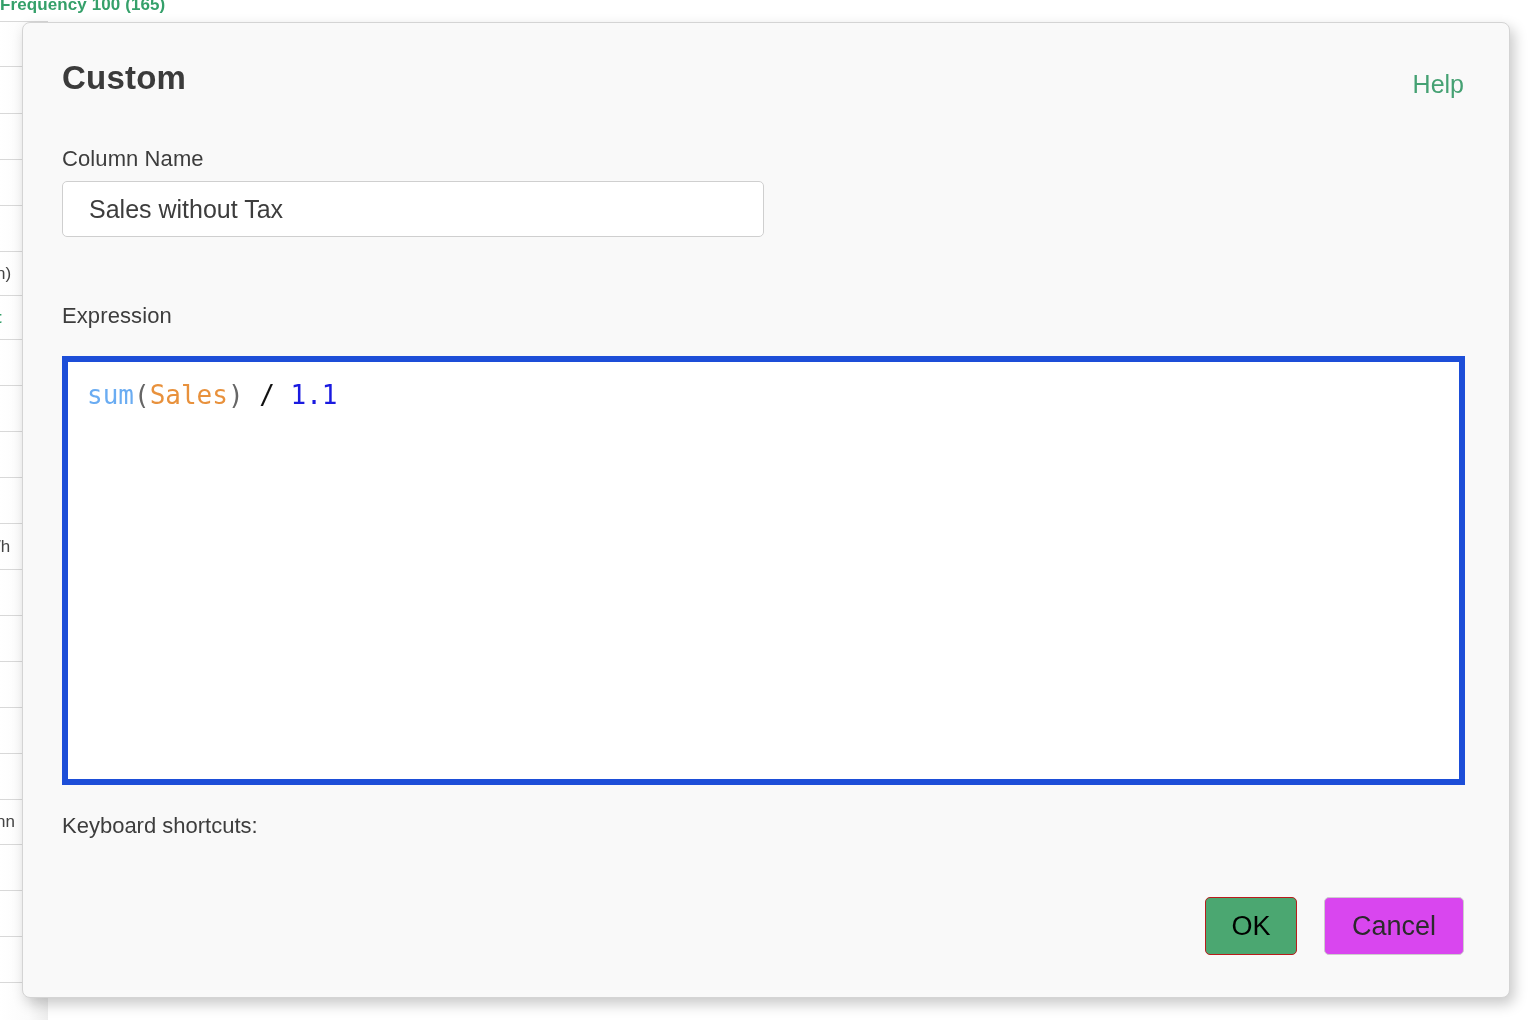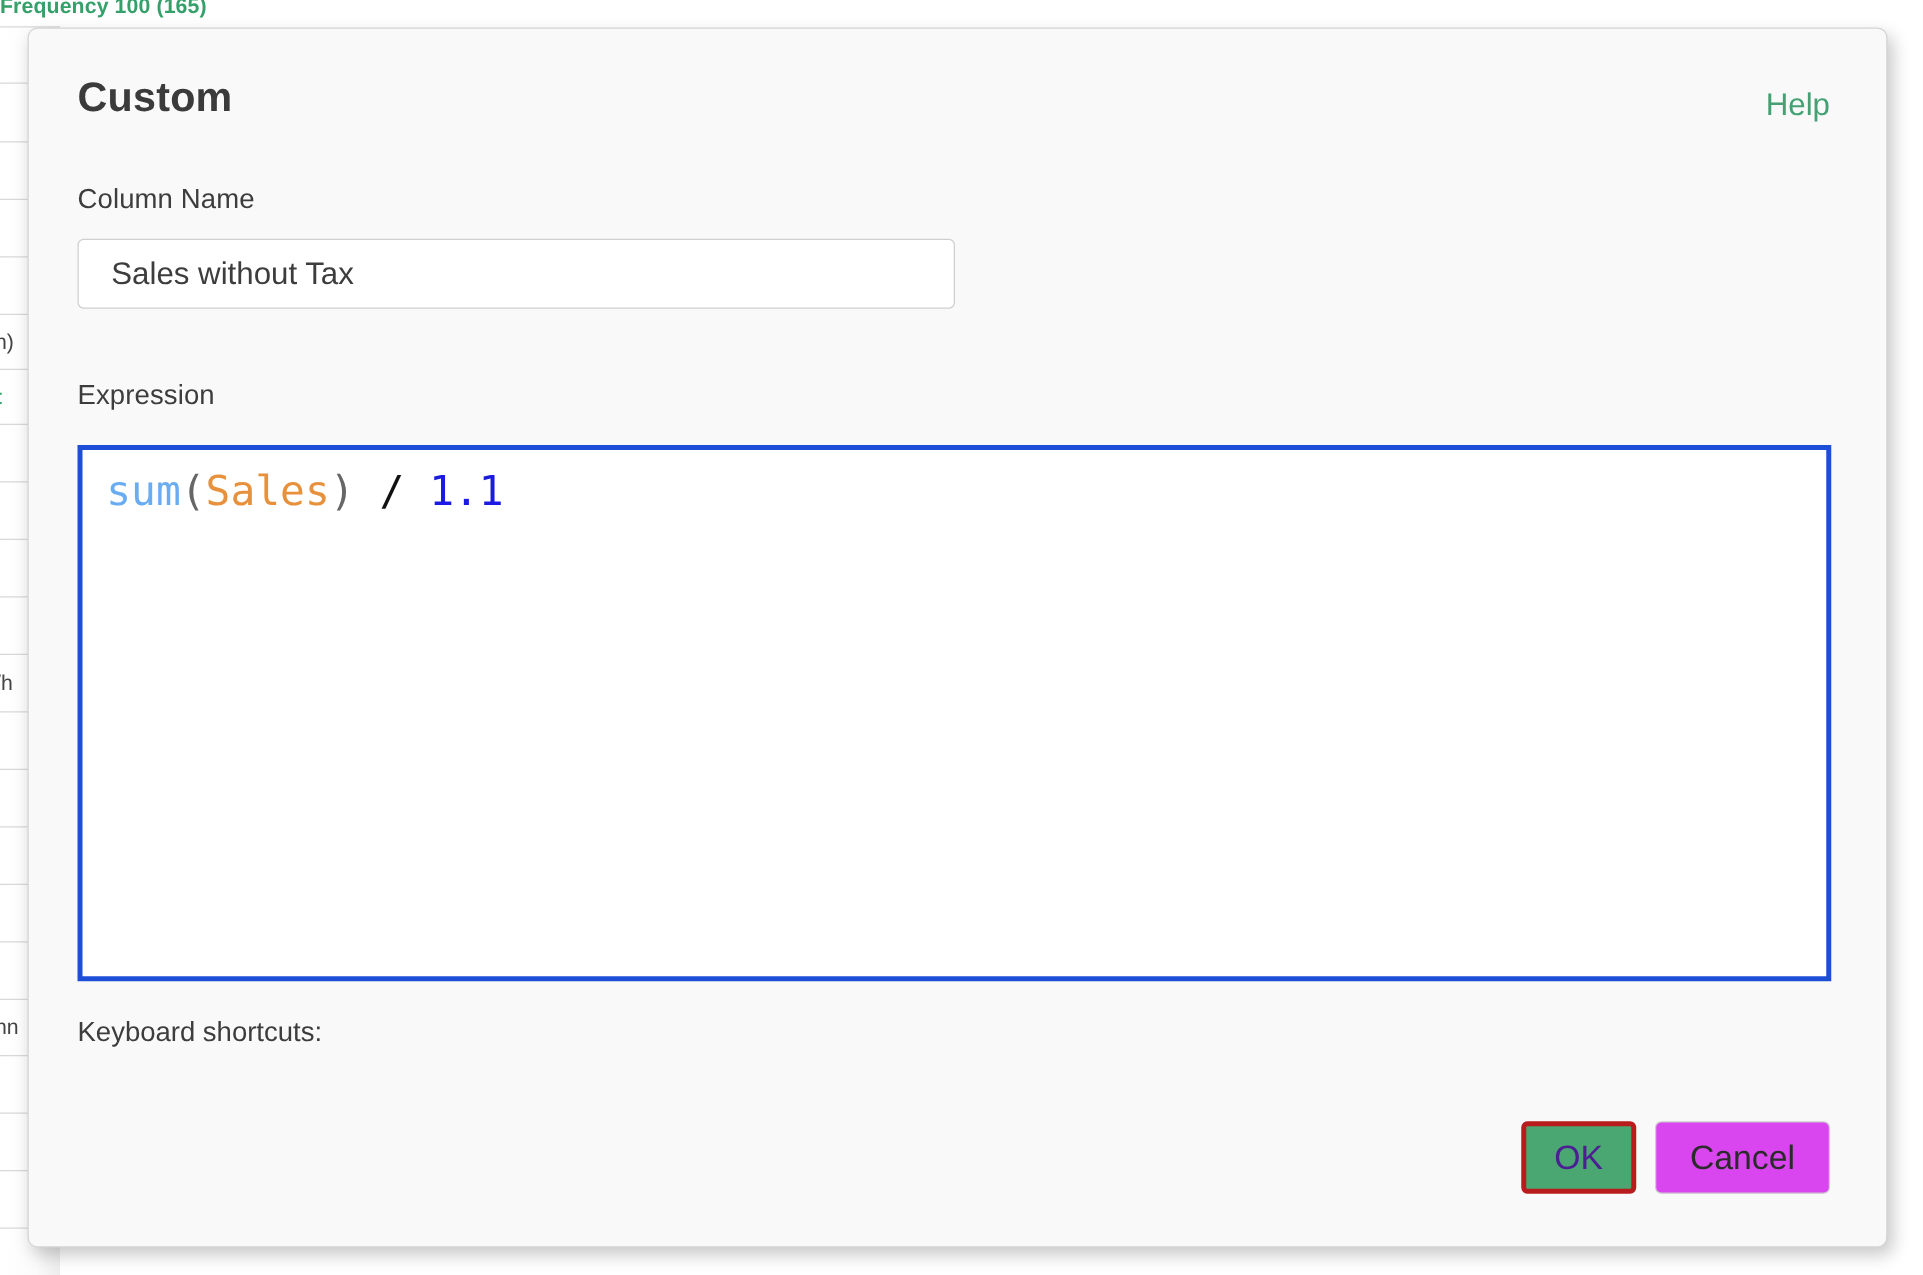--- a/index.html
+++ b/index.html
@@ -120,46 +120,46 @@
   }
   #label-expression {
     left: 39px;
     top: 280px;
     text-align: right;
   }
 
   #column-name-input {
     position: absolute;
     left: 39px;
-    top: 168px;
+    top: 158px;
     width: 702px;
     height: 56px;
     box-sizing: border-box;
     border: 1px solid #cfcfcf;
     border-radius: 5px;
     background: #ffffff;
     font-family: "Liberation Sans", sans-serif;
     font-size: 25px;
     color: #3d3d3d;
     padding: 0 26px;
     outline: none;
   }
 
   #expression-editor {
     position: absolute;
     left: 39px;
     top: 333px;
     width: 1403px;
     height: 429px;
     box-sizing: border-box;
-    border: 4px solid #1d4ed8;
+    border: 6px solid #1d4ed8;
     background: #ffffff;
     padding: 16px 19px;
     font-family: "DejaVu Sans Mono", monospace;
-    font-size: 33px;
+    font-size: 26px;
     line-height: 34px;
     overflow: hidden;
     cursor: text;
   }
   .tok-fn      { color: #6aacf2; }
   .tok-paren   { color: #666666; }
   .tok-col     { color: #e8913c; }
   .tok-op      { color: #111111; }
   .tok-num     { color: #1a1ae0; }
   .tok-space   { white-space: pre; }
@@ -207,23 +207,23 @@
     min-width: 92px;
     padding: 0 22px;
     border-radius: 5px;
     font-size: 27px;
     box-sizing: border-box;
     cursor: pointer;
     white-space: nowrap;
   }
   #ok-button {
     background: #4ba771;
-    border: 4px solid #b91c1c;
-    color: #4c1d95;
-    margin-right: 15px;
+    border: 1px solid #b91c1c;
+    color: #000000;
+    margin-right: 27px;
   }
   #cancel-button {
     background: #d946ef;
     border: 1px solid #cdcdcd;
     color: #2b2b2b;
     min-width: 140px;
   }
 </style>
 </head>
 <body>

